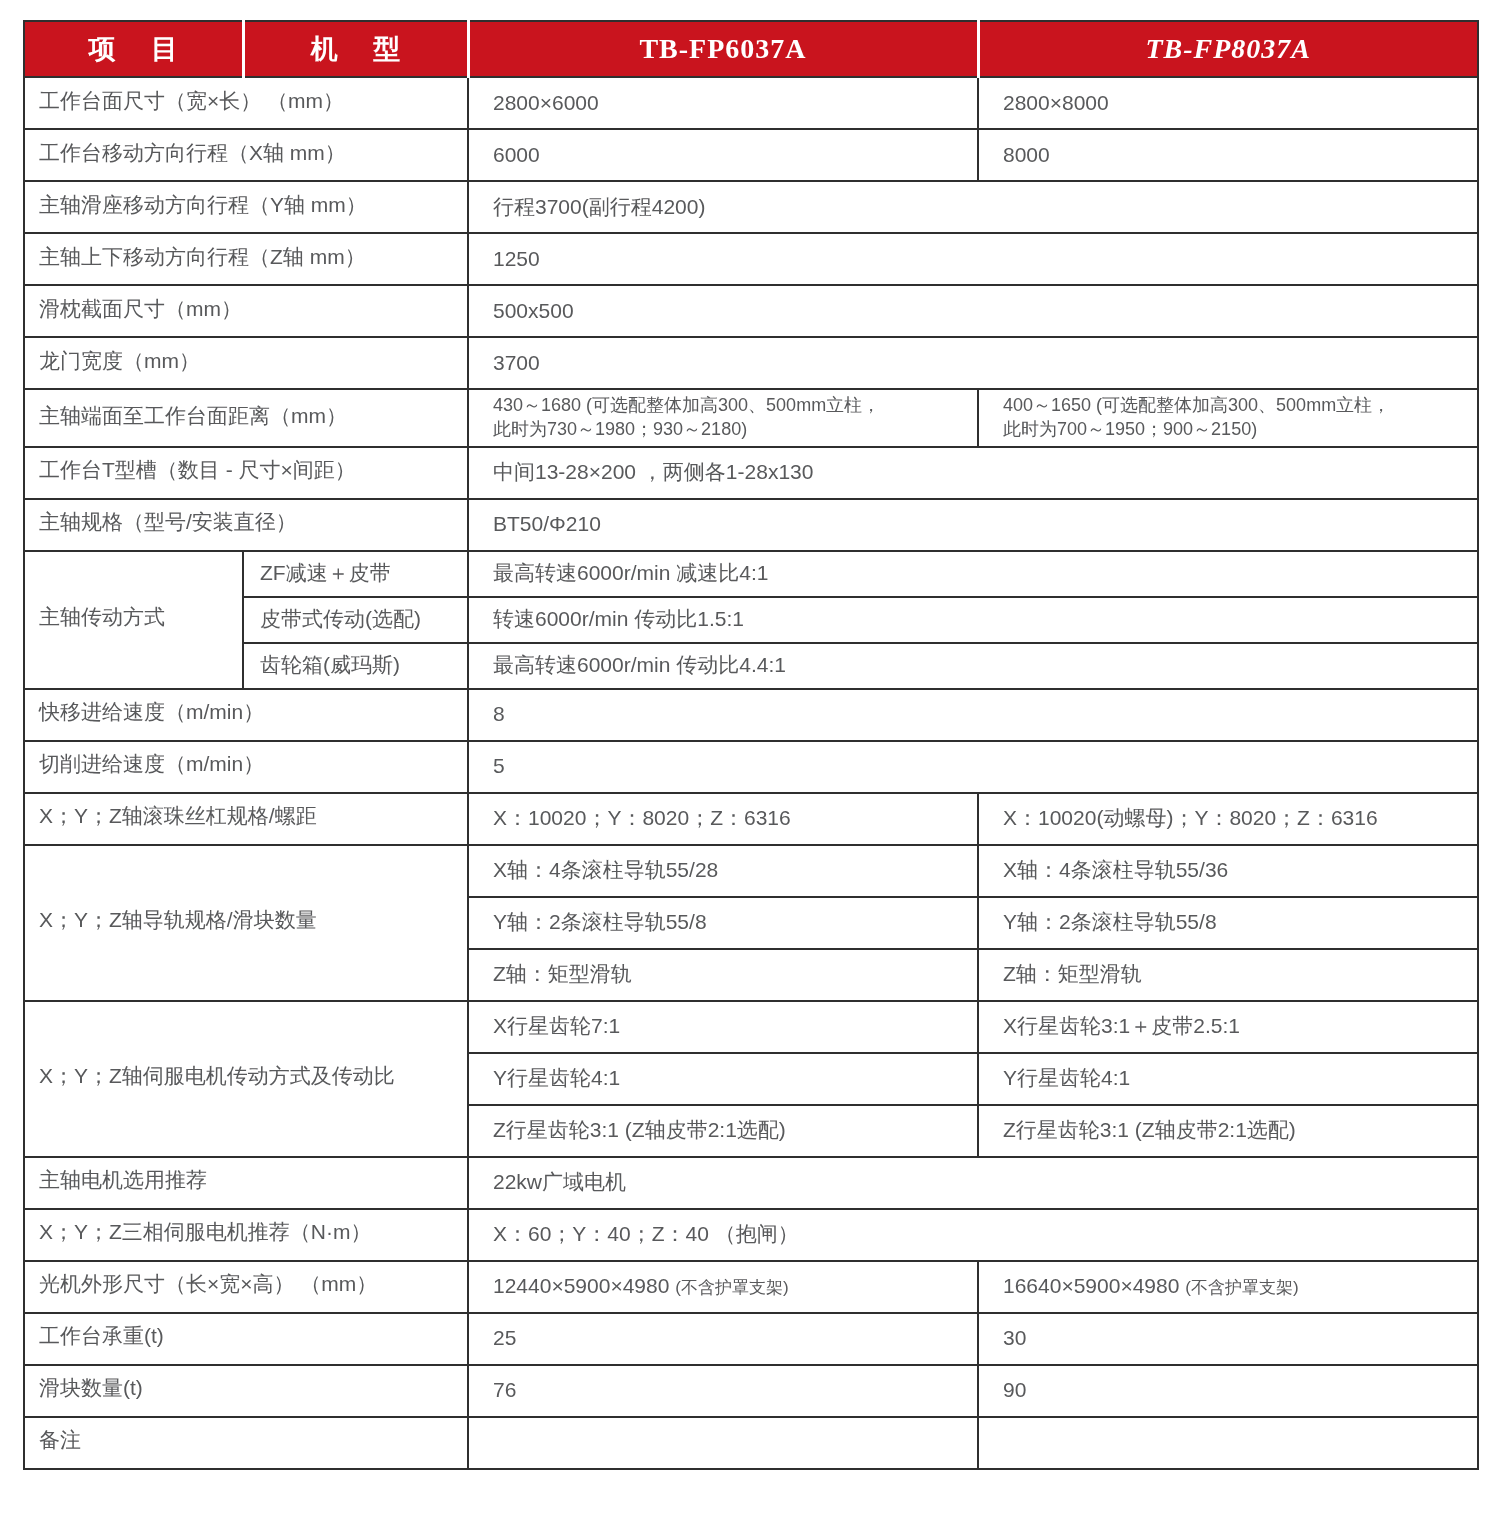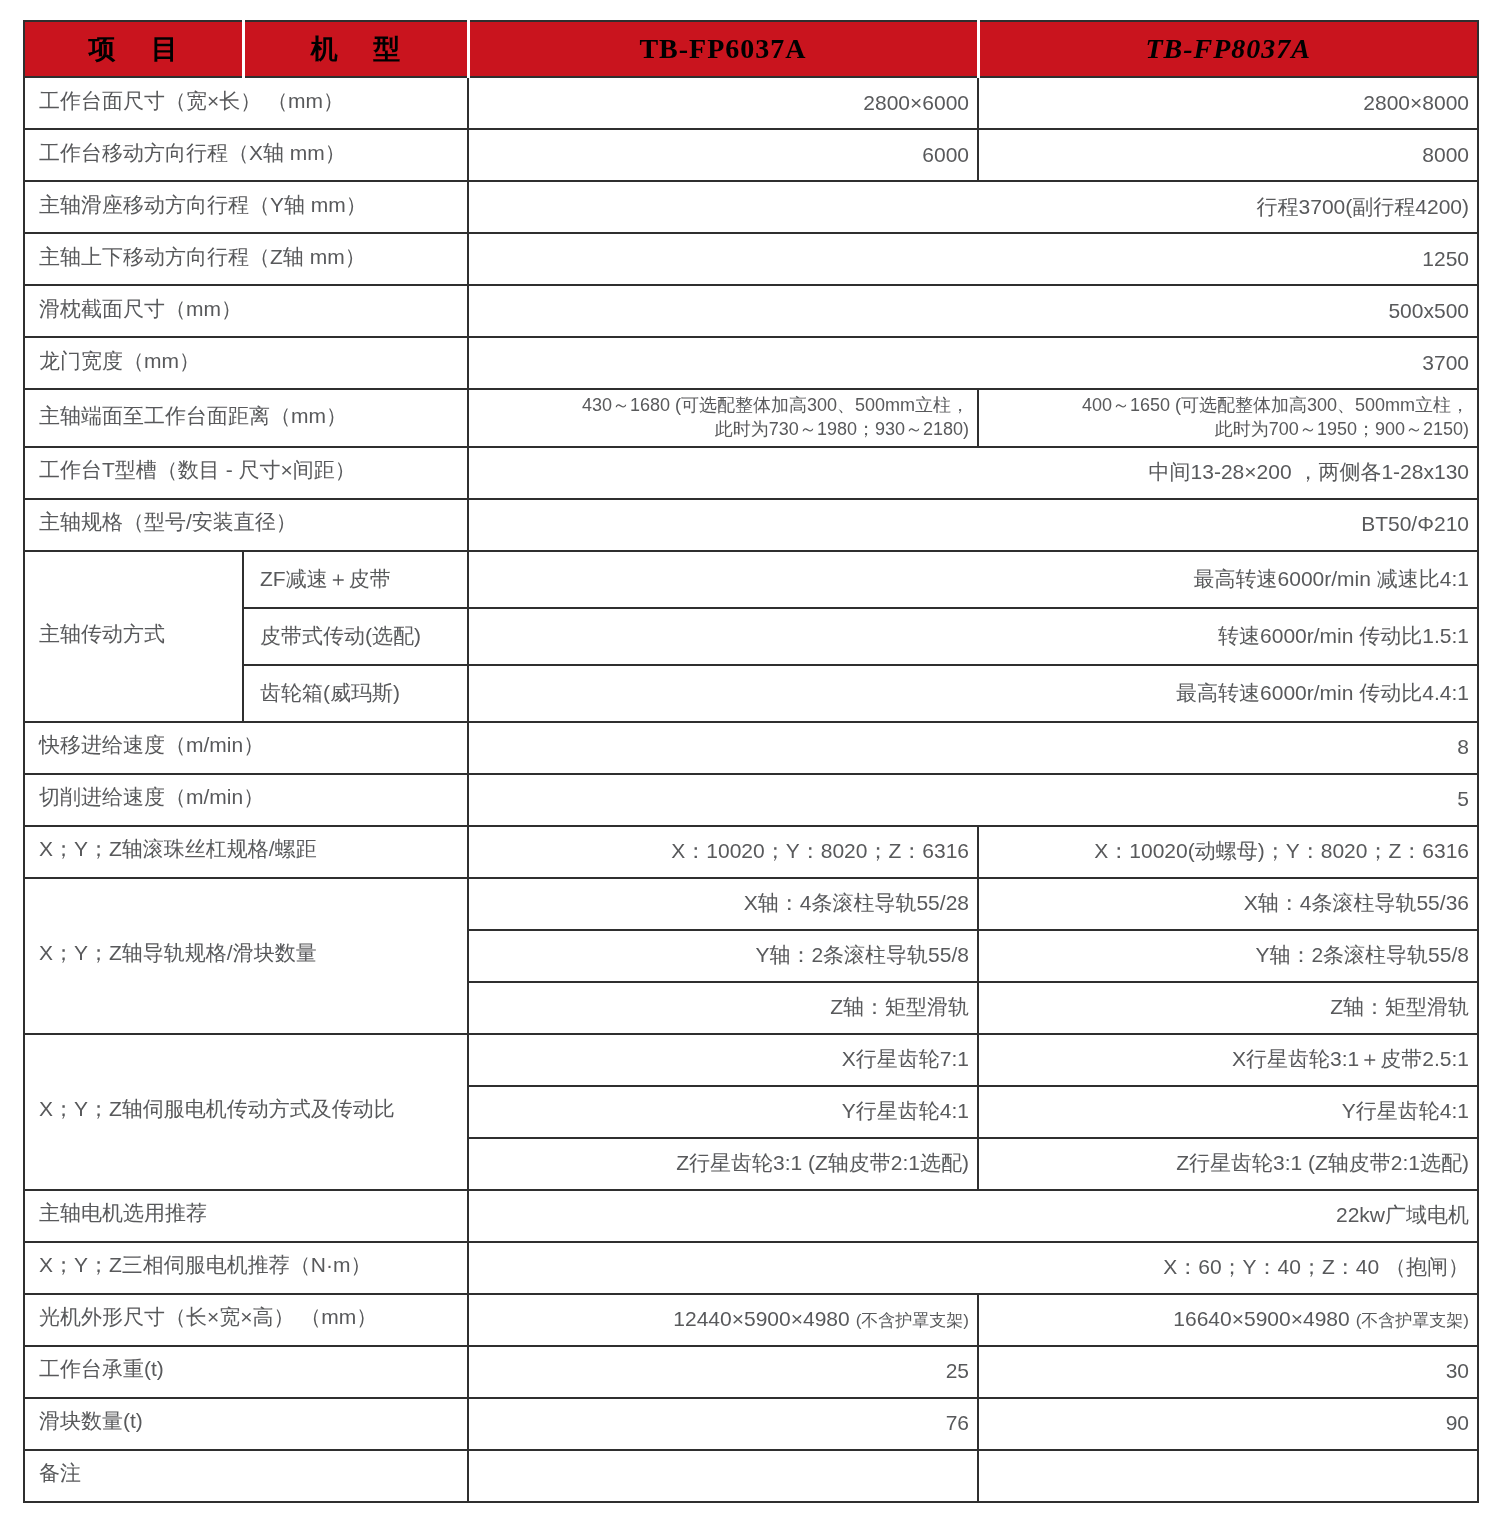--- a/index.html
+++ b/index.html
@@ -15,21 +15,21 @@
     width:1454px;
   }
   col.c1{width:219px;} col.c2{width:225px;}
   col.c3{width:510px;} col.c4{width:500px;}
 
   td,th{border:2px solid #2f2f2f;box-sizing:border-box;}
 
   
   thead th{
     background:#c9141e;
-    color:#000000;
+    color:#ffffff;
     height:56px;
     font-weight:bold;
     vertical-align:middle;
     text-align:center;
   }
   th.cn{font-size:27px;letter-spacing:14px;text-indent:14px;}
   th.model{
     font-family:"Liberation Serif","DejaVu Serif",serif;
     font-size:28px;letter-spacing:1px;
   }
@@ -37,24 +37,24 @@
   thead th:last-child{border-right:2px solid #2f2f2f;font-style:italic;}
 
   
   tbody td{
     color:#58595b;
     font-size:21px;
     height:52px;
     vertical-align:middle;
     line-height:1.25;
   }
-  tr.h57 td{height:57px;}
+  tr.h57 td{height:46px;}
   td.lbl{text-align:left;padding:4px 10px 8px 14px;}
   td.sub{text-align:left;padding:4px 10px 4px 16px;}
-  td.val{text-align:right;padding:4px 8px;}
+  td.val{text-align:left;padding:4px 24px;}
   td.small td, .fs19{font-size:18px;line-height:1.32;}
   .note{font-size:17px;margin-left:6px;}
 </style>
 </head>
 <body>
 
 <div class="page">
 <table class="spec">
   <colgroup>
         <col class="c1">

